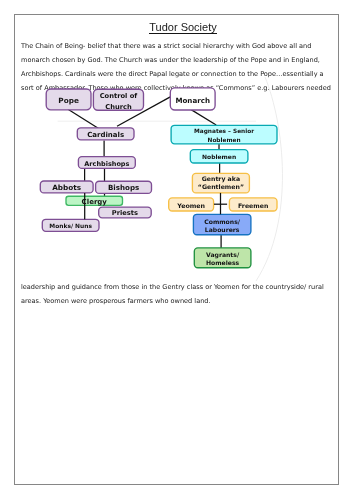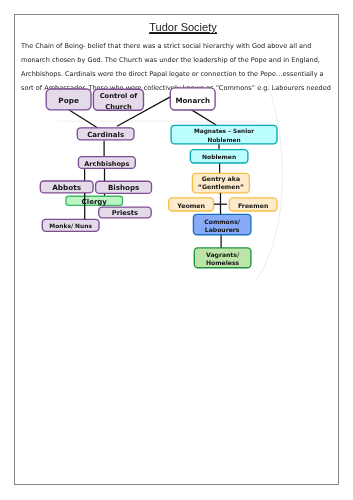--- a/index.html
+++ b/index.html
@@ -1,20 +1,20 @@
 <!DOCTYPE html>
 <html><head>
 <meta charset="utf-8">
 <style>
   html,body{margin:0;padding:0;}
   body{width:353px;height:500px;background:#ffffff;font-family:"Liberation Sans",sans-serif;overflow:hidden;-webkit-font-smoothing:antialiased;}
   svg text{-webkit-font-smoothing:antialiased;}
   #page{position:absolute;left:14px;top:14px;width:325px;height:471px;border:1px solid #868686;box-sizing:border-box;background:#fff;}
   #title{will-change:transform;position:absolute;left:0;top:5.6px;width:100%;padding-left:13px;box-sizing:border-box;text-align:center;font-size:11px;color:#202020;font-family:"Liberation Sans",sans-serif;}
-  #title span{border-bottom:1px solid #151515;text-decoration:underline;}
+  #title span{border-bottom:1px solid #151515;}
   .para{will-change:transform;position:absolute;left:6.3px;width:314px;font-size:6.55px;line-height:14px;color:#1b1b1b;font-family:"DejaVu Sans",sans-serif;}
   #para1{top:23.8px;}
   #para2{top:265px;}
   #diagram{position:absolute;left:0px;top:0px;width:325px;height:471px;will-change:transform;}
 </style>
 </head>
 <body>
 
 <div id="page">
   <div id="title"><span>Tudor Society</span></div>
@@ -108,13 +108,14 @@
         <rect x="179.3" y="232.9" width="56.6" height="19.9" rx="3.5" ry="3.5" fill="#BEE5A9" stroke="#209140" stroke-width="1.35"></rect>
         <text x="207.60000000000002" y="241.5" text-anchor="middle" font-size="6.1" font-family="&quot;DejaVu Sans&quot;,sans-serif" font-weight="bold" fill="#131313">Vagrants/</text>
         <text x="207.60000000000002" y="250" text-anchor="middle" font-size="6.1" font-family="&quot;DejaVu Sans&quot;,sans-serif" font-weight="bold" fill="#131313">Homeless</text>
       </g>
       <g>
         <polyline points="69.7,177.9 69.7,204.3" fill="none" stroke="#111111" stroke-width="1.25"></polyline>
         <polyline points="205.5,177.9 205.5,199.3" fill="none" stroke="#111111" stroke-width="1.25"></polyline>
         <polyline points="199.0,189.2 212.1,189.2" fill="none" stroke="#111111" stroke-width="1.25"></polyline>
       </g>
     </svg>
+  <div id="para2" class="para">leadership and guidance from those in the Gentry class or Yeomen for the countryside/ rural areas. Yeomen were prosperous farmers who owned land.</div>
 </div>
 
 </body></html>

